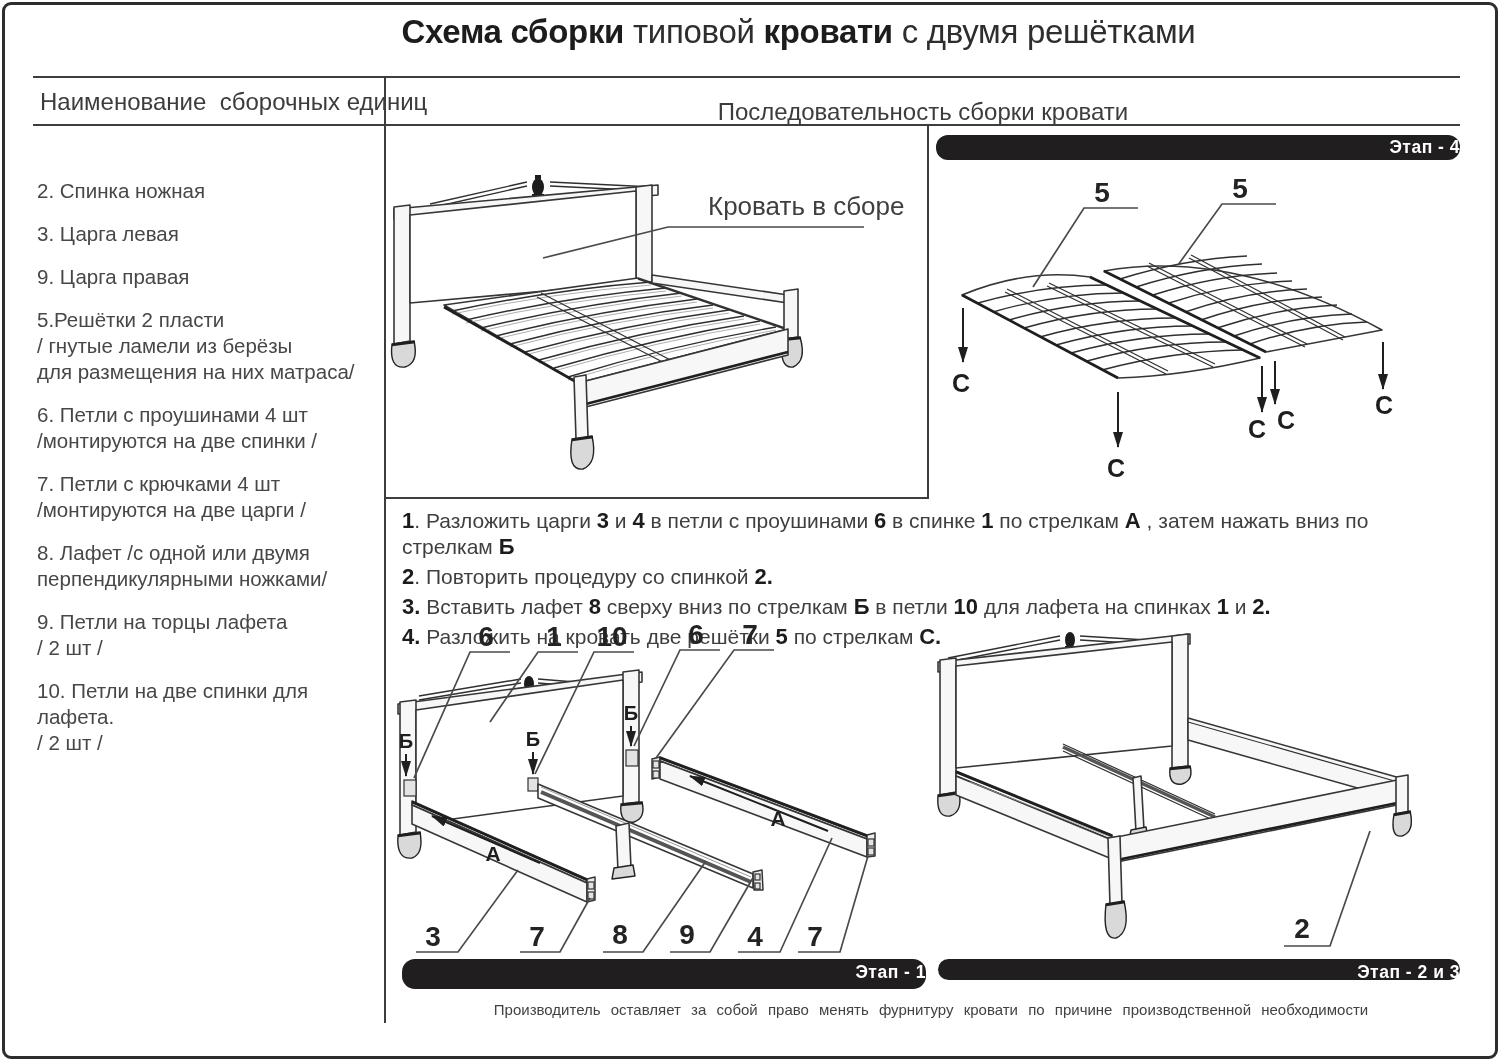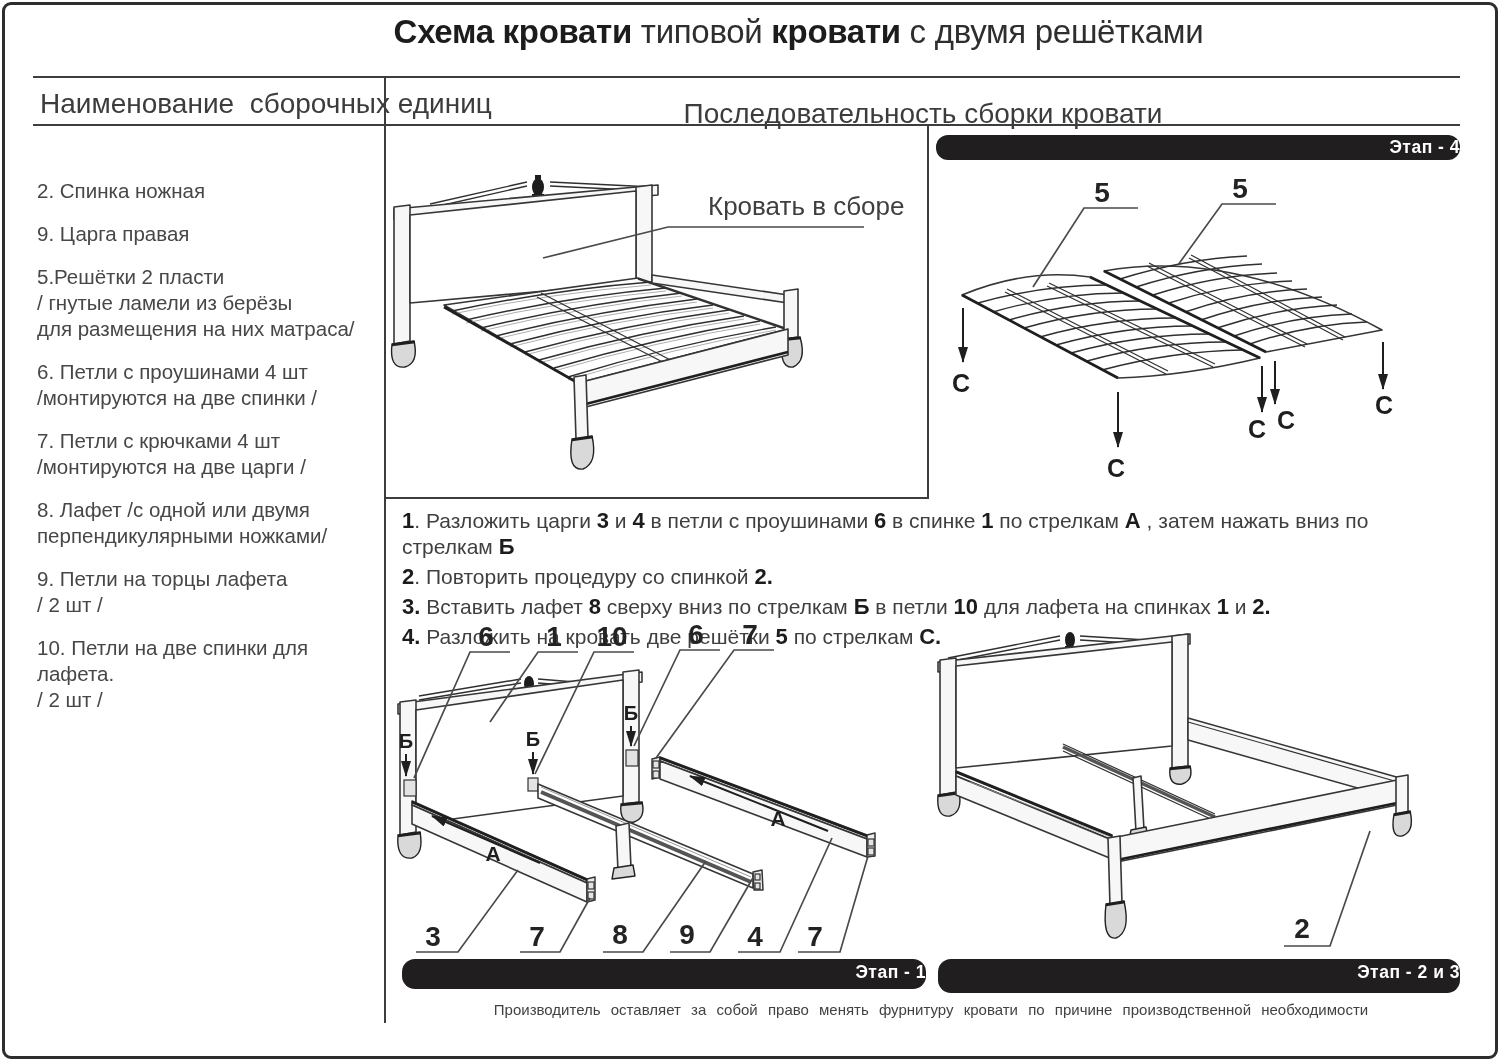--- a/index.html
+++ b/index.html
@@ -13,34 +13,34 @@
     padding-left:104px; text-align:center; font-size:33px; color:#2e2e2e; letter-spacing:-0.3px;
     white-space:nowrap;
   }
   .title .b, .instructions .b { font-weight:bold; color:#1c1c1c; }
   .hline, .vline { position:absolute; background:#3d3d3d; }
   .hline-top  { top:76px;  left:33px;  width:1427px; height:2px; }
   .hline-head { top:124px; left:33px;  width:1427px; height:2px; }
   .vline-main { left:384px; top:76px;  width:2px; height:947px; }
   .vline-box  { left:927px; top:124px; width:2px; height:375px; }
   .hline-box  { top:497px; left:384px; width:545px; height:2px; }
-  .col-header { position:absolute; font-size:28px; color:#3c3c3c; white-space:pre; }
+  .col-header { position:absolute; font-size:24px; color:#3c3c3c; white-space:pre; }
   .col-header.left  { left:40px; top:88px; }
   .col-header.right { left:386px; top:98px; width:1074px; text-align:center; }
   .parts { position:absolute; left:37px; top:178px; width:348px; margin:0; padding:0; list-style:none;
            font-size:20.5px; color:#474747; }
   .parts li { margin-bottom:17px; line-height:26px; white-space:pre-line; }
   .instructions { position:absolute; left:402px; top:508px; width:1060px; font-size:21px; color:#3f3f3f; }
   .instructions p { margin:0 0 4px 0; line-height:26px; }
   .instructions .b { font-size:22px; }
   .badge { position:absolute; background:#211e1f; color:#fff; font-weight:bold; text-align:right;
            border-radius:13px; font-size:17.5px; letter-spacing:0.5px; }
   .badge-s4  { left:936px; top:135px; width:524px; height:25px; line-height:25px; border-radius:12px; }
   .badge-s1  { left:402px; top:959px; width:524px; height:30px; line-height:27px; }
-  .badge-s23 { left:938px; top:959px; width:522px; height:34px; line-height:27px; }
+  .badge-s23 { left:938px; top:959px; width:522px; height:21px; line-height:27px; }
   .footer { position:absolute; left:402px; top:1001px; width:1058px; text-align:center;
             font-size:15px; color:#424242; word-spacing:6px; }
   .d { position:absolute; }
   .d-bed { left:386px; top:127px; }
   .d-s4  { left:932px; top:162px; }
   .d-s1  { left:388px; top:616px; }
   .d-s23 { left:932px; top:616px; }
   
   .o   { stroke:#363636; stroke-width:1.6; fill:#f7f7f7; stroke-linejoin:round; }
   .ow  { stroke:#363636; stroke-width:1.6; fill:#ffffff; stroke-linejoin:round; }
@@ -60,32 +60,33 @@
   .bl  { font-weight:bold; font-size:20px; fill:#1e1e1e; }
   .al  { font-weight:bold; font-size:21px; fill:#1e1e1e; }
   .lbl { font-size:26px; fill:#3f3f3f; }
 </style>
 </head>
 <body>
 
 <div class="sheet">
   <div class="frame"></div>
 
-  <div class="title"><span class="b">Схема кровати</span><span> типовой </span><span class="b">кровати</span><span> с двумя решётками</span></div>
+  <div class="title"><span class="b">Схема сборки</span><span> типовой </span><span class="b">кровати</span><span> с двумя решётками</span></div>
 
   <div class="hline hline-top"></div>
   <div class="col-header left">Наименование  сборочных единиц</div>
   <div class="col-header right">Последовательность сборки кровати</div>
   <div class="hline hline-head"></div>
   <div class="vline vline-main"></div>
   <div class="vline vline-box"></div>
   <div class="hline hline-box"></div>
 
   <ol class="parts">
     <li>2. Спинка ножная</li>
+    <li>3. Царга левая</li>
     <li>9. Царга правая</li>
     <li>5.Решётки  2 пласти
 / гнутые ламели из берёзы
 для размещения на них матраса/</li>
     <li>6. Петли с проушинами 4 шт
 /монтируются на две спинки /</li>
     <li>7. Петли с крючками 4 шт
 /монтируются на две царги /</li>
     <li>8. Лафет /с одной или двумя
 перпендикулярными ножками/</li>

